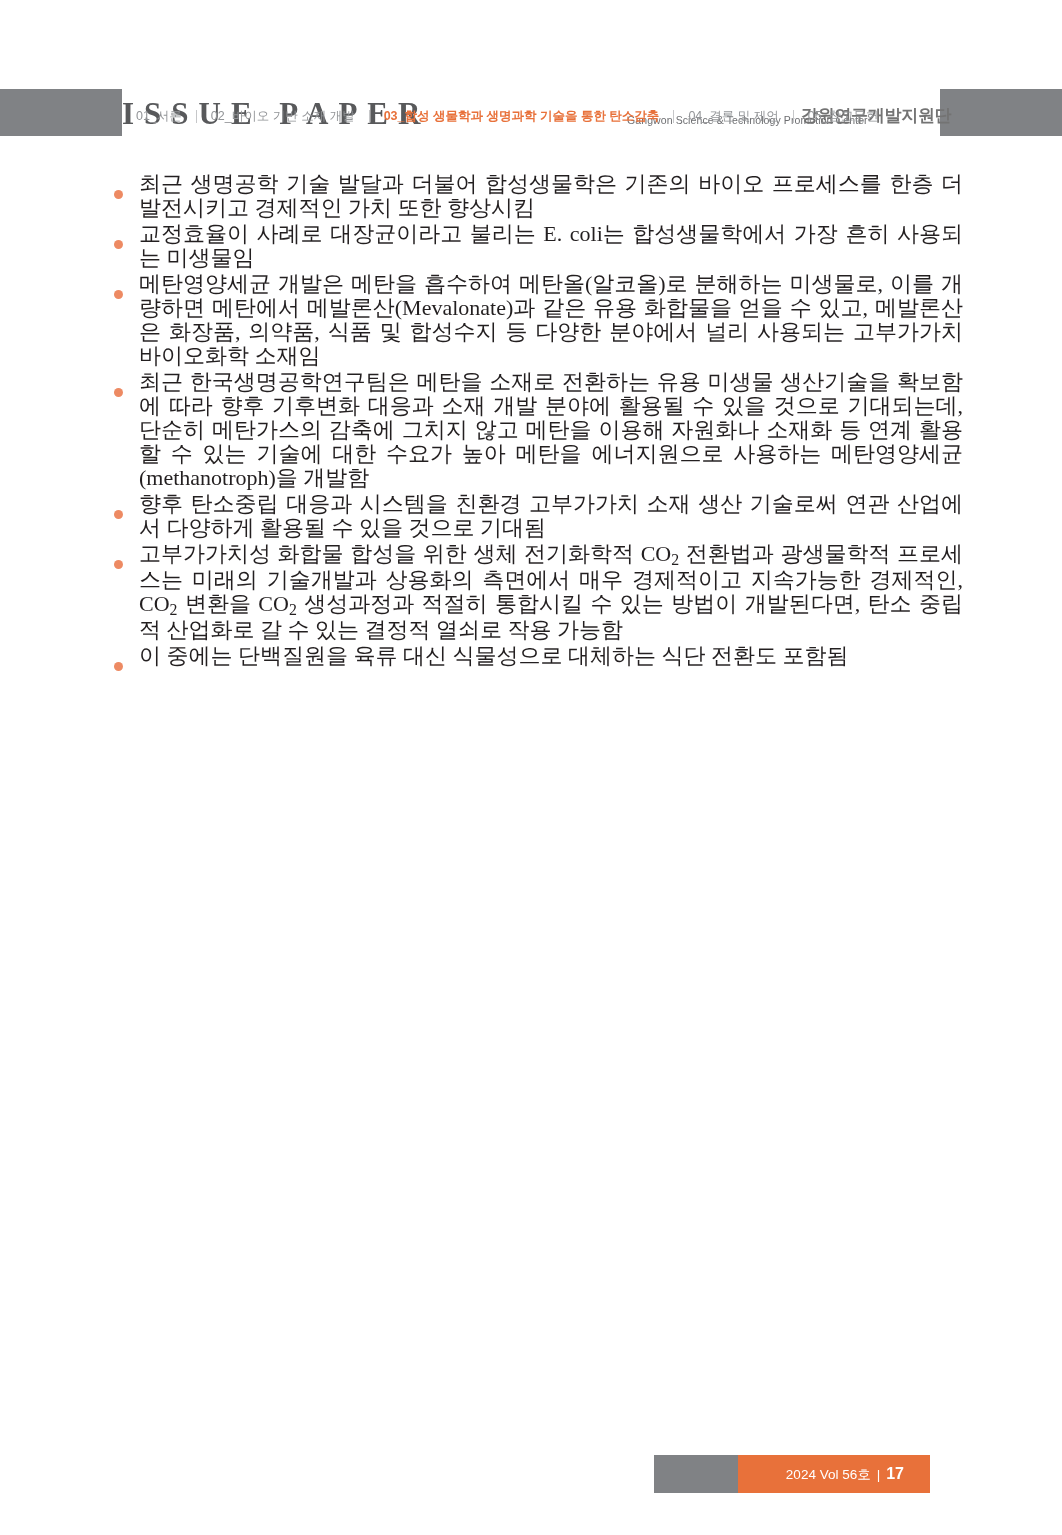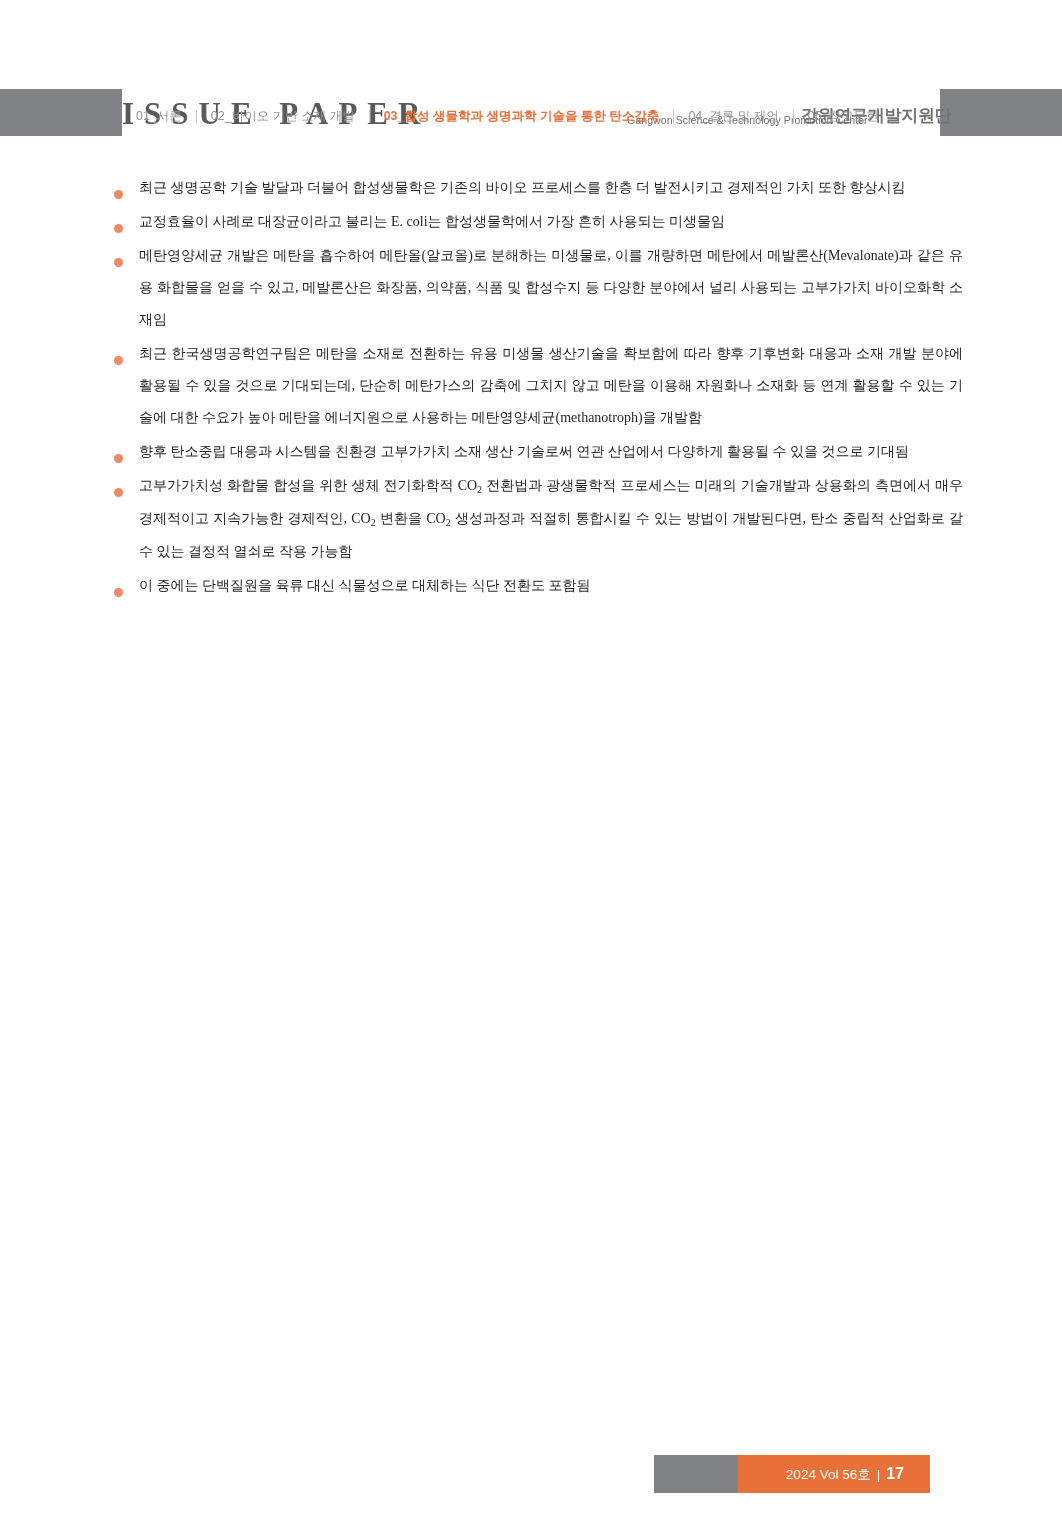--- a/index.html
+++ b/index.html
@@ -105,22 +105,22 @@
   }
   ul.bullets {
     list-style: none;
     margin: 0;
     padding: 0;
   }
   ul.bullets > li {
     position: relative;
     padding-left: 36px;
     margin-bottom: 2px;
-    font-size: 14px;
-    line-height: 32px;
+    font-size: 22px;
+    line-height: 24px;
     text-align: justify;
     text-justify: inter-character;
     color: #231f20;
   }
   ul.bullets > li::before {
     content: "";
     position: absolute;
     left: 11px;
     top: 18px;
     width: 9px;

